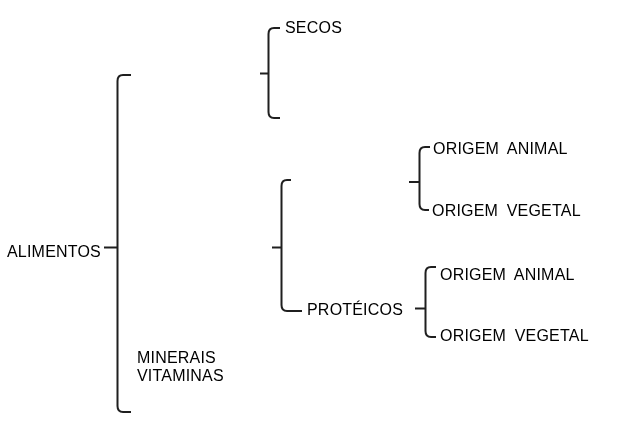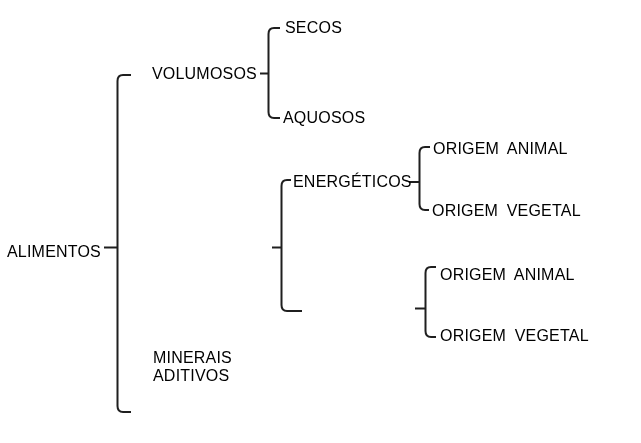--- a/index.html
+++ b/index.html
@@ -32,21 +32,20 @@
     stroke:var(--line-color);
     stroke-width:2;
     fill:none;
   }
   .leaf-list{
     position:absolute;
     line-height:18px;
     white-space:nowrap;
     word-spacing:4px;
     letter-spacing:0.2px;
-    margin-left:16px;
   }
 </style>
 </head>
 <body>
 
 <div class="canvas">
 
   <svg class="brackets" viewBox="0 0 641 443" xmlns="http://www.w3.org/2000/svg" aria-hidden="true">
 
     <path d="M 131 75 H 123 Q 117.5 75 117.5 81 V 406 Q 117.5 412 123 412 H 131"></path>
@@ -60,31 +59,29 @@
 
     <path d="M 430 147 H 425 Q 419.5 147 419.5 153 V 204 Q 419.5 210 425 210 H 429"></path>
     <line x1="409" y1="182" x2="419" y2="182"></line>
 
     <path d="M 436 267 H 431 Q 425.5 267 425.5 273 V 331 Q 425.5 337 431 337 H 436"></path>
     <line x1="415" y1="308.5" x2="425" y2="308.5"></line>
   </svg>
 
   <div class="node" style="left:7px;top:244px">ALIMENTOS</div>
 
-  <div class="node" style="left:152px;top:66px">VOLUMOSOS</div>
 
   <div class="node" style="left:285px;top:20px">SECOS</div>
-  <div class="node" style="left:283px;top:110px">AQUOSOS</div>
 
-  <div class="node" style="left:293px;top:174px">ENERGÉTICOS</div>
+  <div class="node" style="left:307px;top:302px">PROTÉICOS</div>
 
   <div class="node" style="left:433px;top:141px">ORIGEM ANIMAL</div>
   <div class="node" style="left:432px;top:203px">ORIGEM VEGETAL</div>
 
   <div class="node" style="left:440px;top:267px">ORIGEM ANIMAL</div>
   <div class="node" style="left:440px;top:328px">ORIGEM VEGETAL</div>
 
   <div class="leaf-list" style="left:137px;top:349px">
     <div>MINERAIS</div>
-    <div>ADITIVOS</div>
+    <div>VITAMINAS</div>
   </div>
 
 </div>
 
 </body></html>

